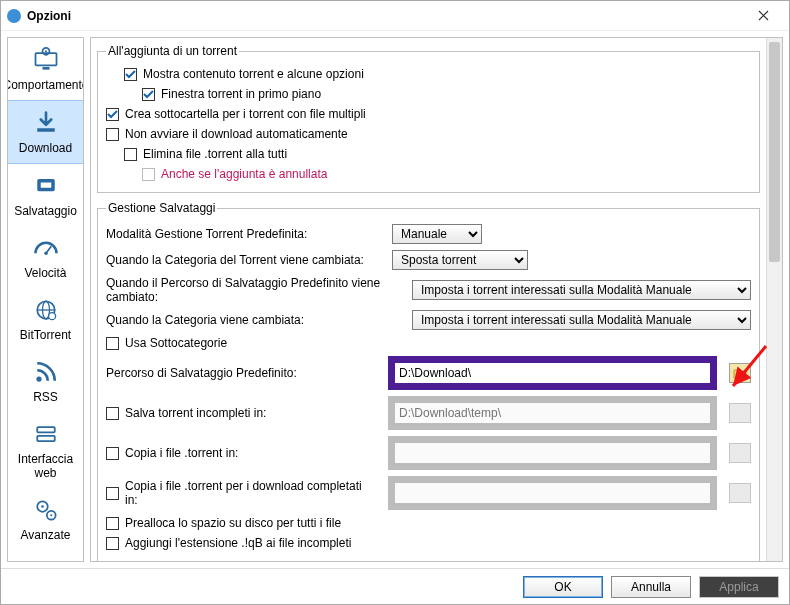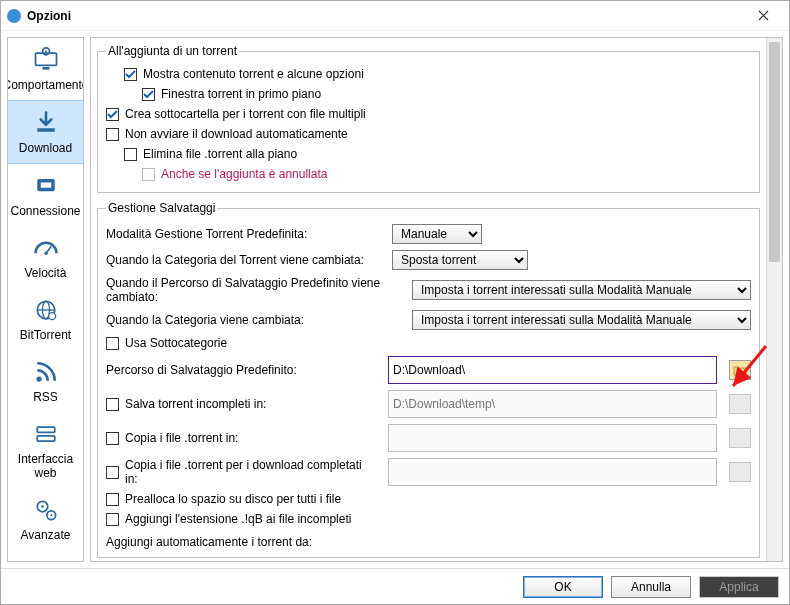--- a/index.html
+++ b/index.html
@@ -136,22 +136,22 @@
   select.combo {
     font: inherit;
     height: 20px;
     border: 1px solid #7a7a7a;
     background: linear-gradient(#fff,#e8e8e8);
     padding: 0 4px;
   }
   .combo-fixed { width: 339px; }
   input.text {
     font: inherit;
-    height: 28px;
-    border: 1px solid #4c1d95;
+    height: 34px;
+    border: 7px solid #4c1d95;
     padding: 0 4px;
     background: #fff;
   }
   input.text.disabled { color:#c2410c; background:#fafafa; border-color:#bcbcbc;}
   .path-row {
     display: flex;
     align-items: center;
     padding: 3px 0;
     gap: 12px;
   }
@@ -232,21 +232,21 @@
         </span>
         <span>Download</span>
       </div>
       <div class="side-item">
         <span class="icon">
           <svg viewBox="0 0 32 32" width="28" height="28">
               <rect x="6" y="8" width="20" height="14" rx="2" fill="#2b6aa0"></rect>
               <rect x="10" y="12" width="12" height="6" fill="#fff"></rect>
             </svg>
         </span>
-        <span>Connessione</span>
+        <span>Salvataggio</span>
       </div>
       <div class="side-item">
         <span class="icon">
           <svg viewBox="0 0 32 32" width="28" height="28">
               <path d="M4 22 a12 12 0 0 1 24 0" fill="none" stroke="#2b6aa0" stroke-width="3"></path>
               <circle cx="16" cy="22" r="2" fill="#2b6aa0"></circle>
               <line x1="16" y1="22" x2="22" y2="14" stroke="#2b6aa0" stroke-width="2"></line>
             </svg>
         </span>
         <span>Velocità</span>
@@ -323,21 +323,21 @@
                 </svg>
               </span>
           <span class="chk-label">Crea sottocartella per i torrent con file multipli</span>
         </div>
         <div class="row">
           <span class="check"></span>
           <span class="chk-label">Non avviare il download automaticamente</span>
         </div>
         <div class="row indent1">
           <span class="check"></span>
-          <span class="chk-label">Elimina file .torrent alla piano</span>
+          <span class="chk-label">Elimina file .torrent alla tutti</span>
         </div>
         <div class="row indent2">
           <span class="check disabled"></span>
           <span class="chk-label disabled">Anche se l'aggiunta è annullata</span>
         </div>
       </fieldset>
 
       <fieldset class="group">
         <legend class="legend-text">Gestione Salvataggi</legend>
 

